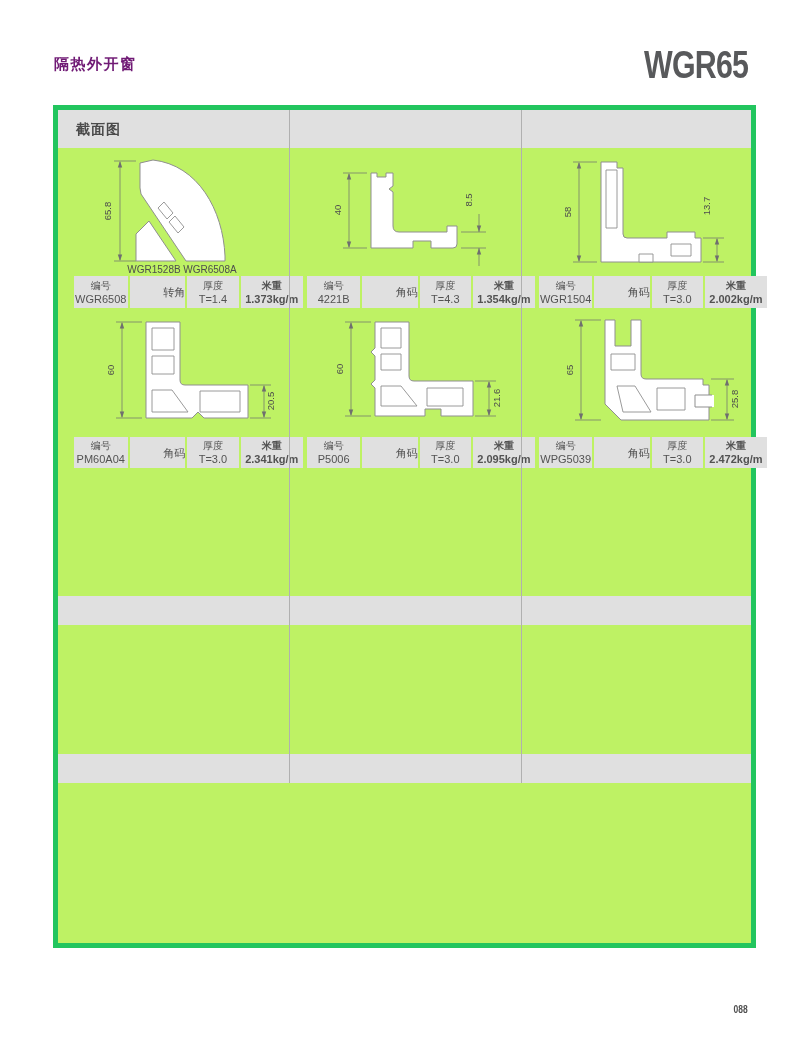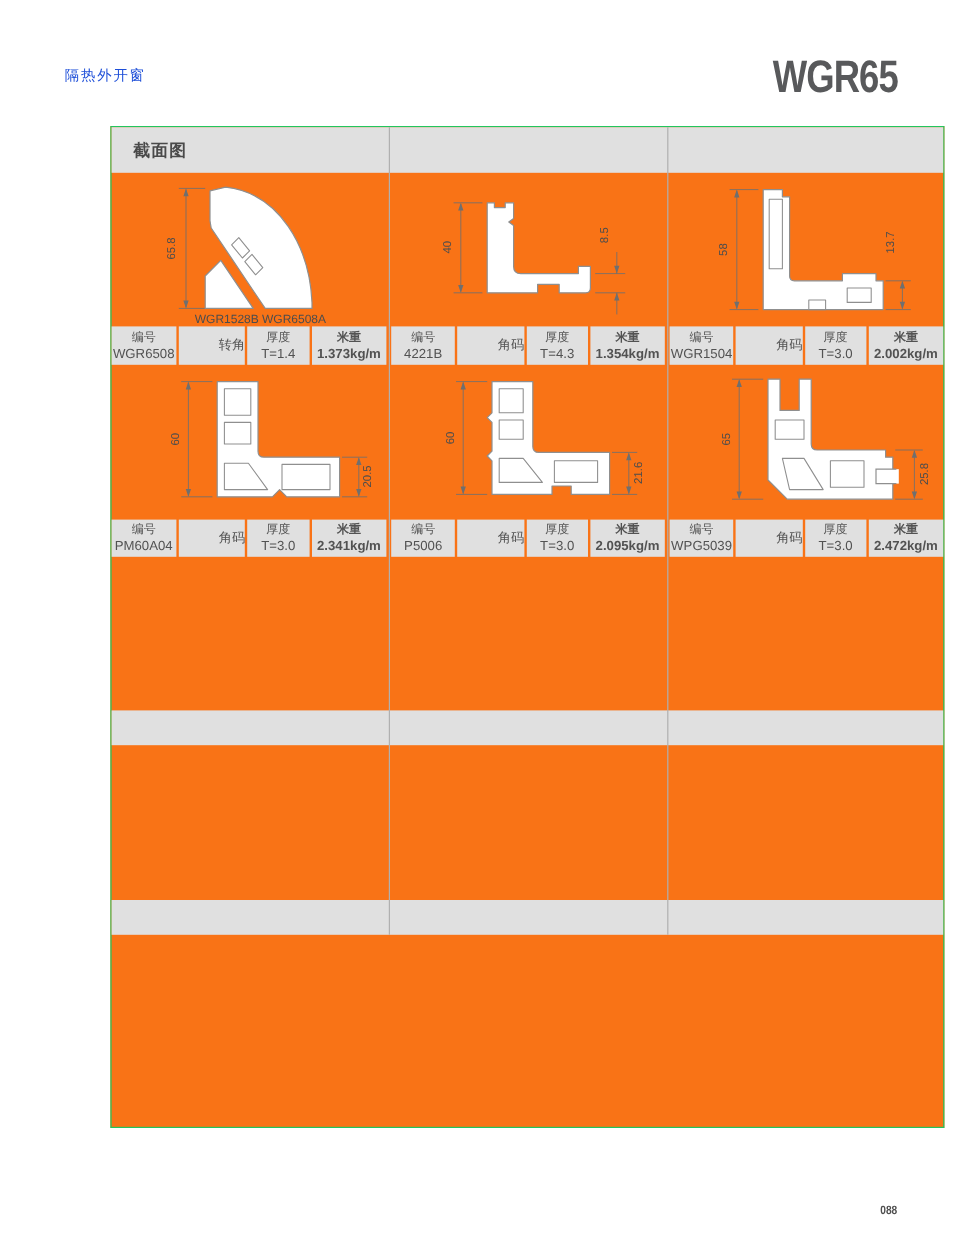--- a/index.html
+++ b/index.html
@@ -1,25 +1,25 @@
 <!DOCTYPE html>
 <html><head>
 <meta charset="utf-8">
 <style>
   html,body{margin:0;padding:0;}
   body{width:800px;height:1042px;background:#fff;font-family:"Liberation Sans","DejaVu Sans",sans-serif;}
   .page{position:relative;width:800px;height:1042px;background:#fff;overflow:hidden;}
-  .category{position:absolute;left:54px;top:55px;font-size:12px;font-weight:400;color:#1d4ed8;letter-spacing:1.5px;}
+  .category{position:absolute;left:54px;top:55px;font-size:15px;font-weight:700;color:#701a75;letter-spacing:1.5px;}
   .series{position:absolute;right:52px;top:44px;font-size:38px;font-weight:700;color:#58595b;letter-spacing:-1px;transform:scaleX(0.8);transform-origin:100% 50%;}
-  .ctable{position:absolute;left:53px;top:105px;width:693px;height:833px;border:1px solid #22c55e;background:#f97316;box-sizing:content-box;margin-left:39px;}
+  .ctable{position:absolute;left:53px;top:105px;width:693px;height:833px;border:5px solid #22c55e;background:#bef264;box-sizing:content-box;}
   .head-band{position:absolute;left:0;top:0;width:100%;height:38px;background:#e0e0e0;line-height:38px;padding-left:18px;box-sizing:border-box;font-size:14px;font-weight:600;color:#4a4a4a;letter-spacing:1px;z-index:1;}
   .colsep{position:absolute;top:0;width:1px;height:673px;background:#b0b0b0;z-index:3;}
   .pcell{position:absolute;width:231px;height:128px;}
   .pcell svg{display:block;width:231px;height:128px;}
-  .strip-row{position:absolute;left:0;width:100%;padding-left:12px;}
+  .strip-row{position:absolute;left:16px;width:100%;padding-left:12px;}
   .strip{position:absolute;top:0;bottom:0;display:flex;gap:2px;}
   .sc{background:#e0e0e0;display:flex;flex-direction:column;align-items:center;justify-content:center;color:#525252;min-width:0;}
   .sc:nth-child(1){flex:24 0 0;}
   .sc:nth-child(2){flex:25 0 0;align-items:flex-end;}
   .sc:nth-child(3){flex:23 0 0;}
   .sc:nth-child(4){flex:28 0 0;font-weight:bold;}
   .sl{font-size:10px;line-height:13px;}
   .sv{font-size:11px;line-height:14px;}
   .band{position:absolute;left:0;width:100%;background:#e0e0e0;z-index:1;}
   .notes{position:absolute;left:14px;top:754px;font-size:12px;color:#464646;line-height:21px;white-space:nowrap;}

